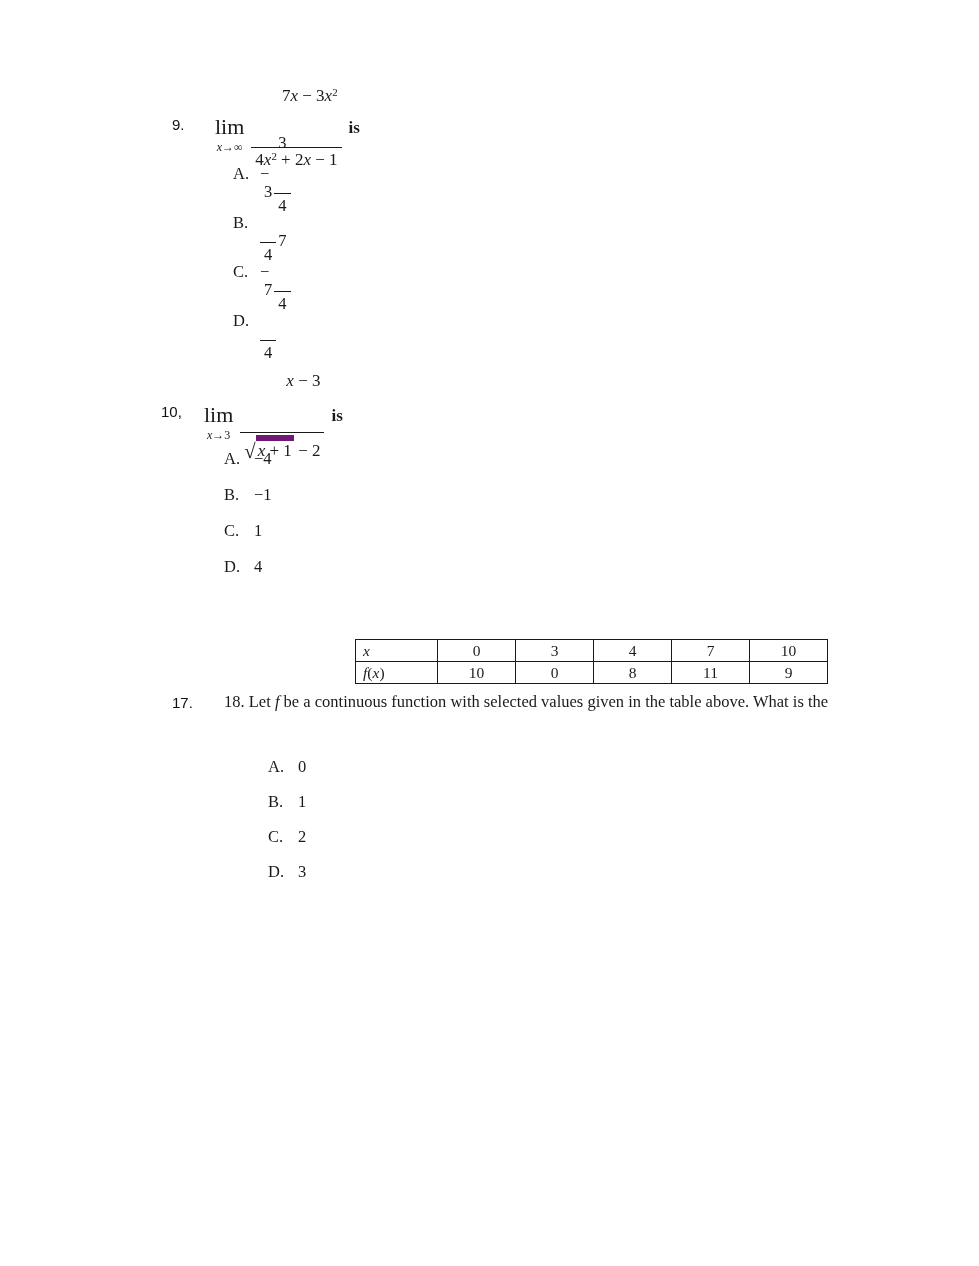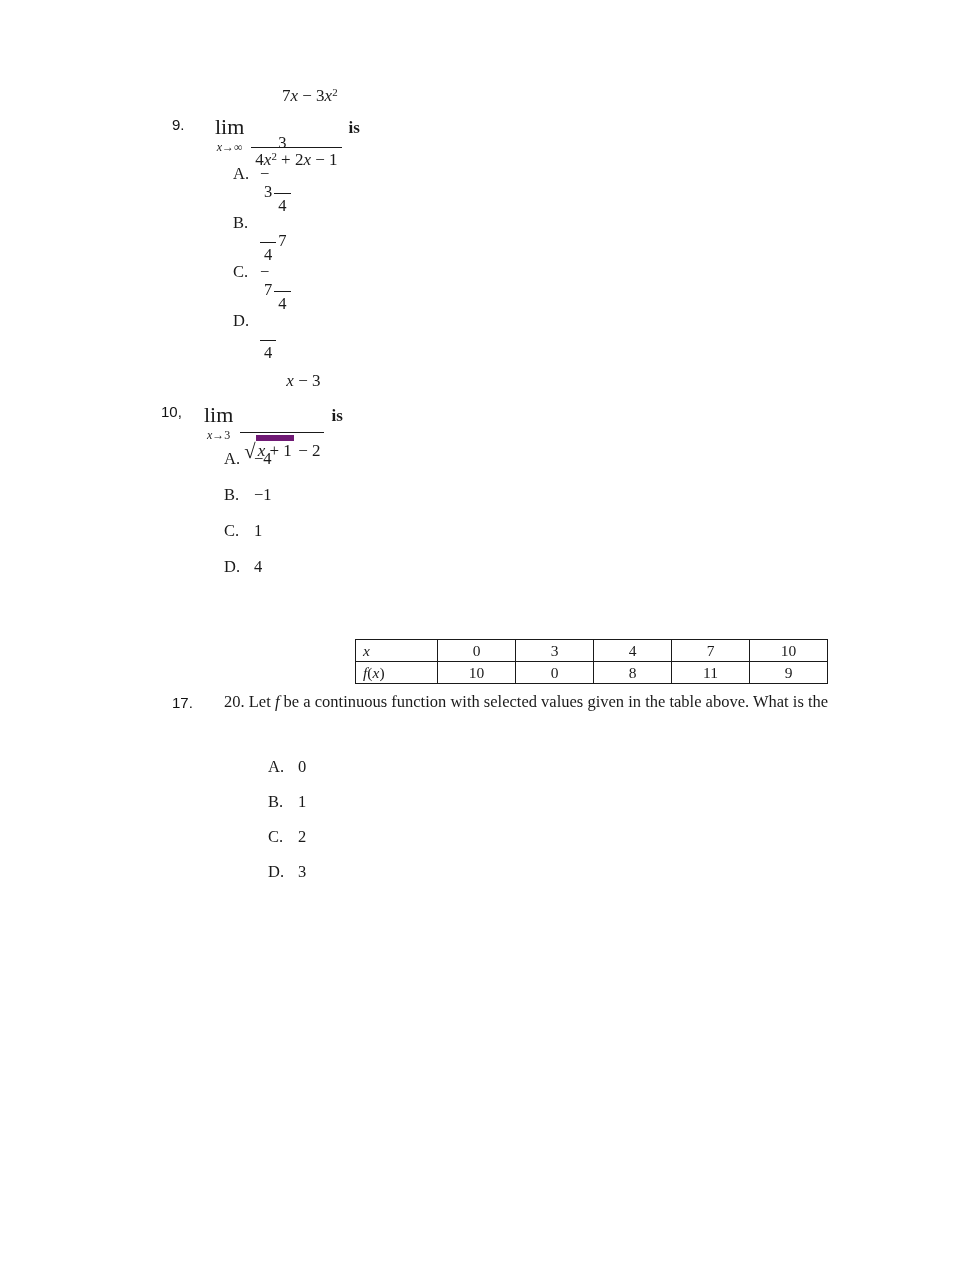--- a/index.html
+++ b/index.html
@@ -170,21 +170,21 @@
     <td class="val">8</td>
     <td class="val">11</td>
     <td class="val">9</td>
   </tr>
 </tbody>
   </table>
 
 <div class="abs qnum" style="left:172px; top:694px">17.</div>
 
 <div class="abs qtext" style="left:224px; top:691px">
-  <div><span>20. Let </span><span class="it">f</span><span> be a continuous function with selected values given in the table above. What is the</span></div>
+  <div><span>18. Let </span><span class="it">f</span><span> be a continuous function with selected values given in the table above. What is the</span></div>
 </div>
 
 <div class="abs" style="left:268px; top:757px">
   <div class="opt-row opt-row-tight">
     <span class="olabel">A.</span>
     <span class="ovalue">0</span>
   </div>
   <div class="opt-row opt-row-tight">
     <span class="olabel">B.</span>
     <span class="ovalue">1</span>

